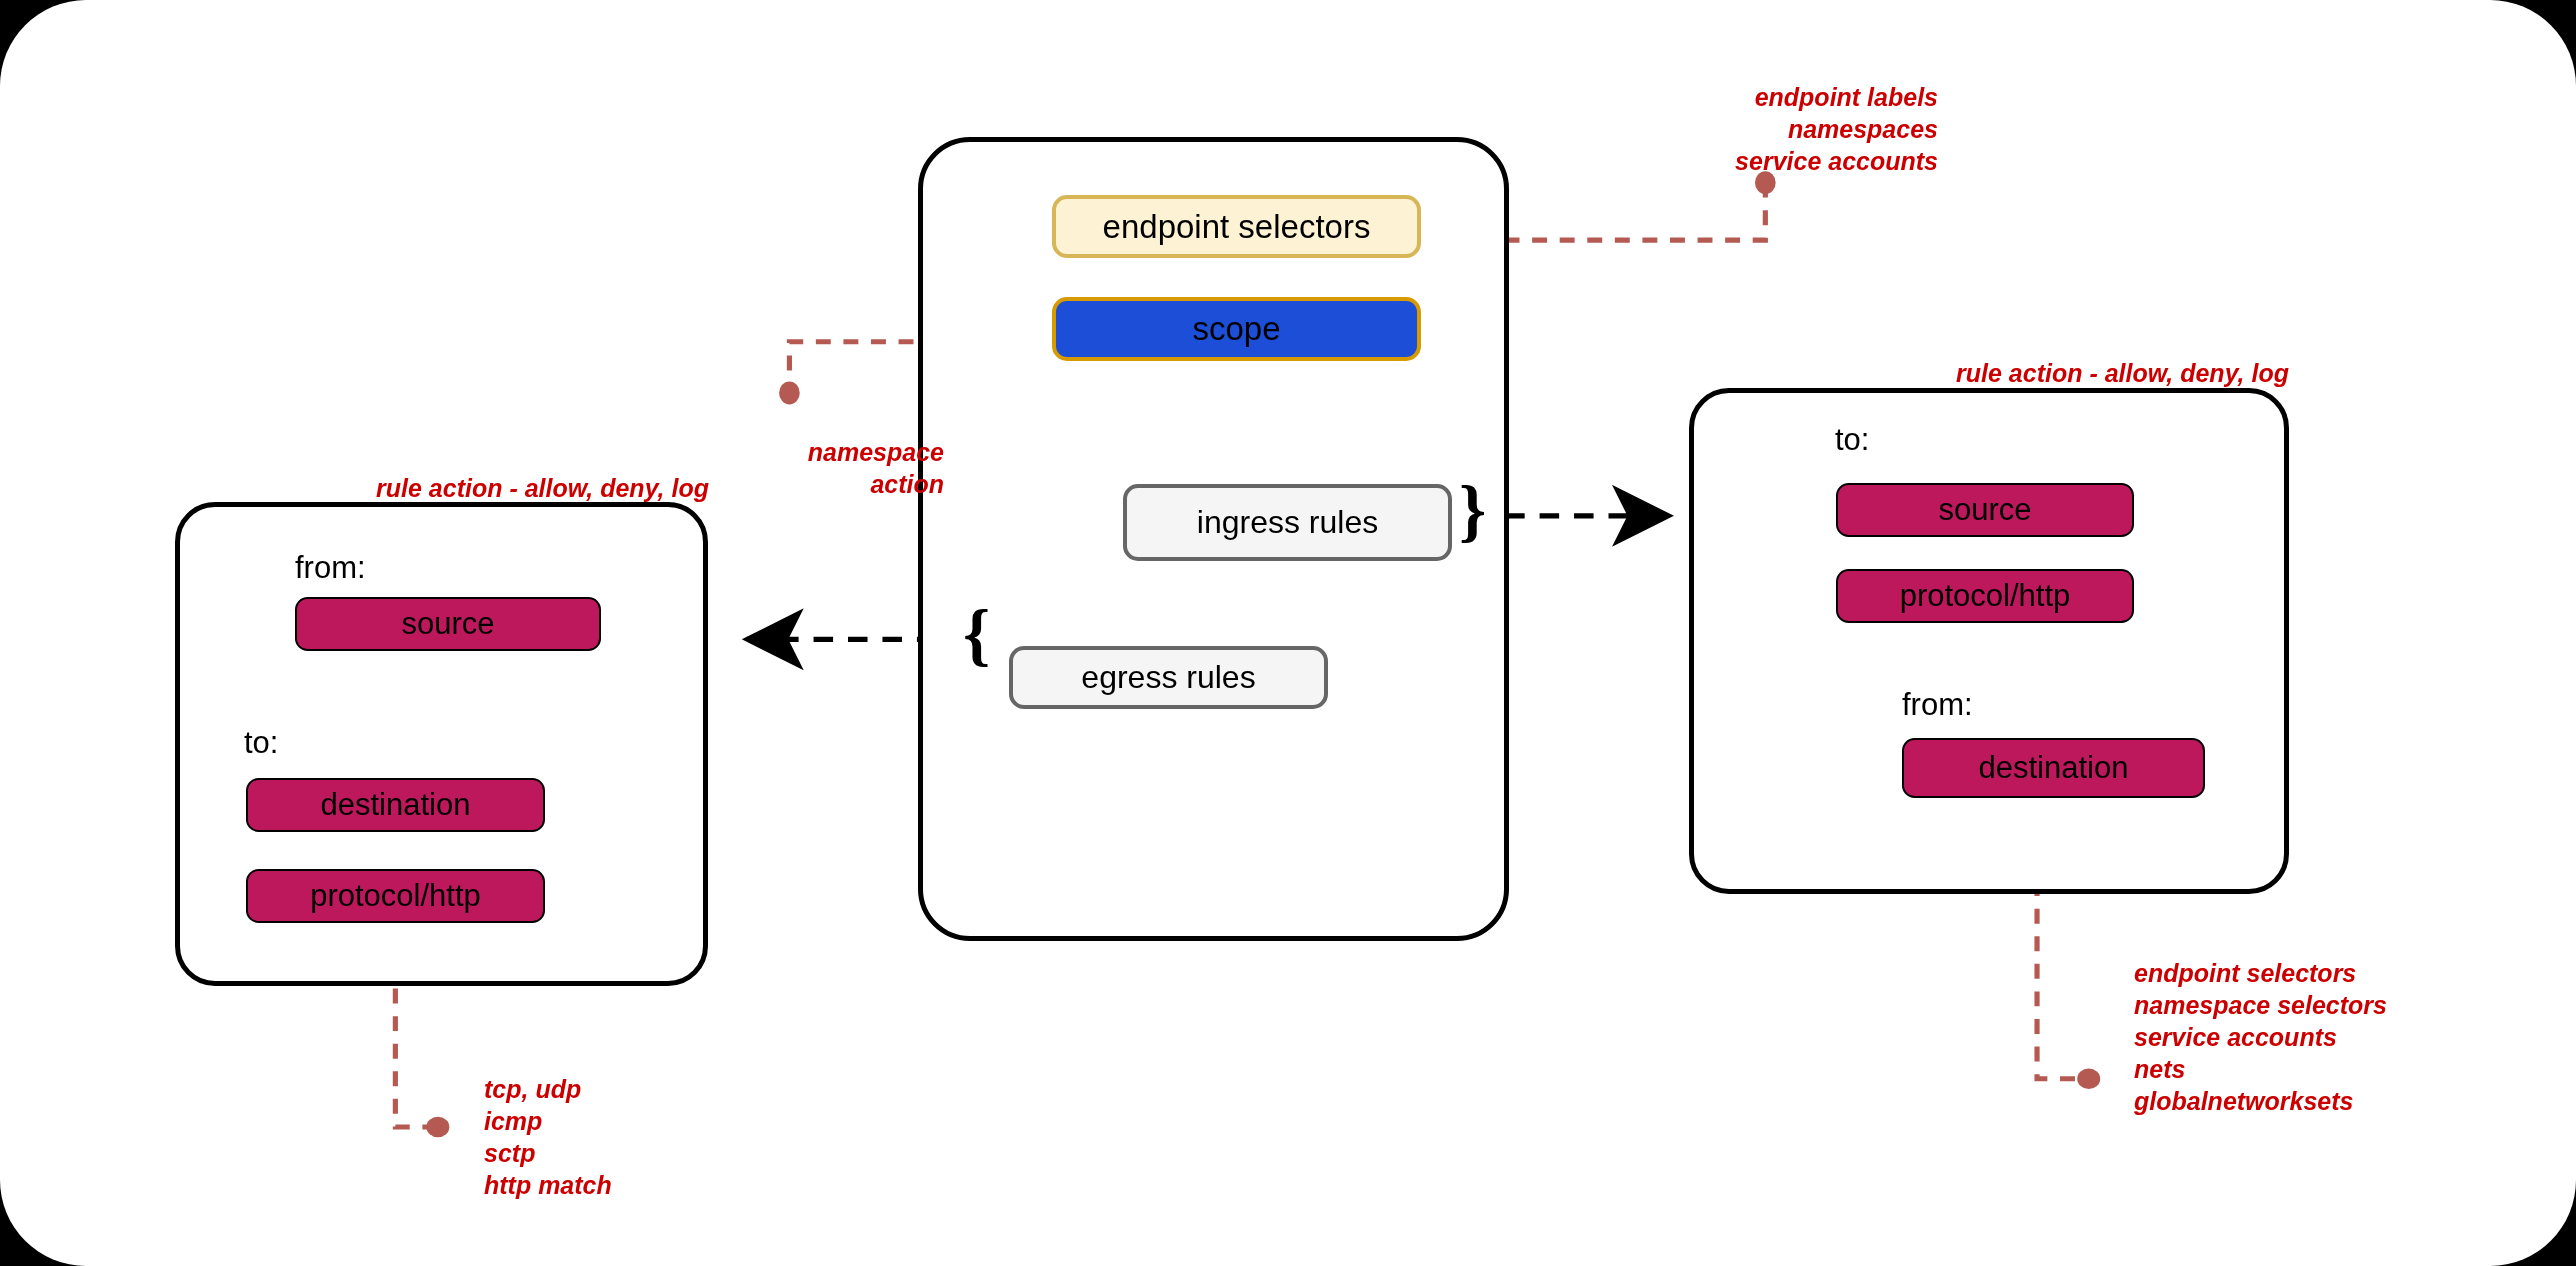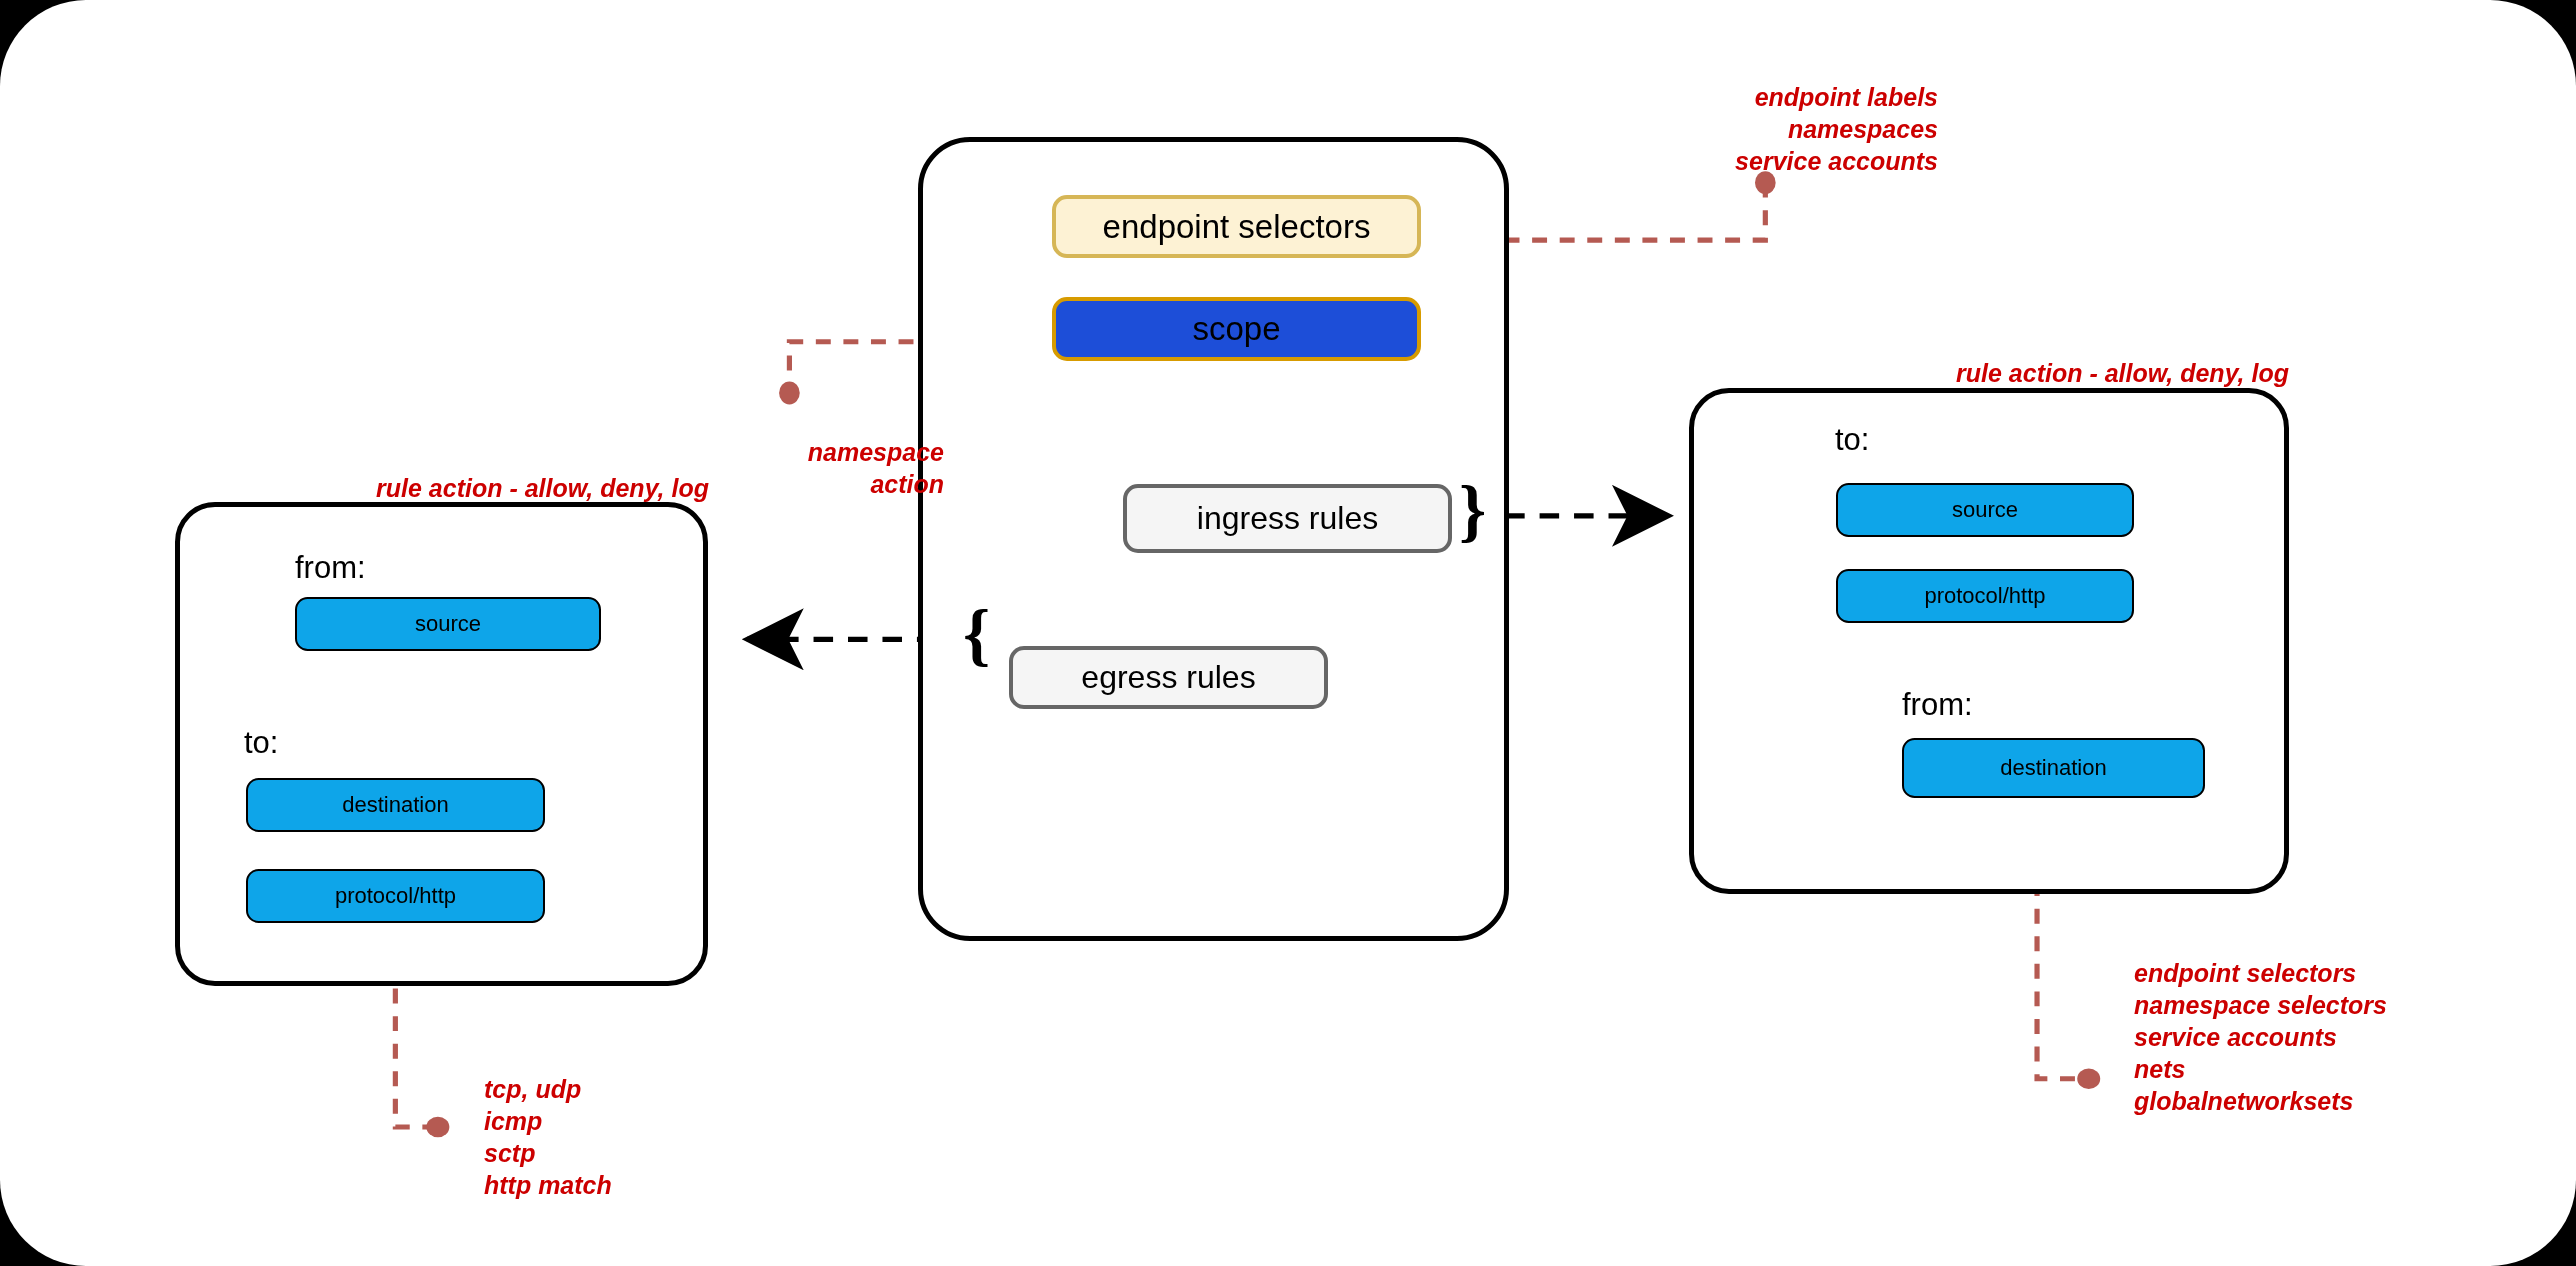--- a/index.html
+++ b/index.html
@@ -34,24 +34,24 @@
     background:#ffffff;
     box-sizing:border-box;
   }
   .centerbox{ border-radius:52px; }
 
   
   .chip{
     position:absolute;
     box-sizing:border-box;
     display:flex;align-items:center;justify-content:center;
-    font-size:22px;
+    font-size:31px;
     color:#000000;
     text-align:center;
-    background:#0ea5e9;
+    background:#be185d;
     border:2.9px solid #000000;
     border-radius:12.6px;
     white-space:nowrap;
   }
   .chip-yellow{
     background:#FDF2D4;
     border:4px solid #D6B656;
     border-radius:15px;
     font-size:33px;
   }
@@ -140,21 +140,21 @@
         <ellipse cx="3636" cy="1878" rx="20" ry="18" fill="#B55A52"></ellipse>
       </g>
     </svg>
 
     <div class="bigbox centerbox" style="left:918px;top:137px;width:591px;height:804px;"></div>
 
     <div class="chip chip-yellow" style="left:1052px;top:195px;width:369px;height:63px;">endpoint selectors</div>
 
     <div class="chip chip-orange" style="left:1052px;top:297px;width:369px;height:64px;">scope</div>
 
-    <div class="chip chip-grey" style="left:1123px;top:484px;width:329px;height:69px;">ingress rules</div>
+    <div class="chip chip-grey" style="left:1123px;top:484px;width:329px;height:77px;">ingress rules</div>
 
     <span class="brace" style="left:1459px;top:477px;">}</span>
 
     <div class="chip chip-grey" style="left:1009px;top:608px;width:319px;height:63px;margin-top:38px;">egress rules</div>
 
     <span class="brace" style="left:963px;top:601px;">{</span>
 
     <div class="note center" style="left:175px;top:451px;width:534px;">
       <div>rule action - allow, deny, log</div>
     </div>

